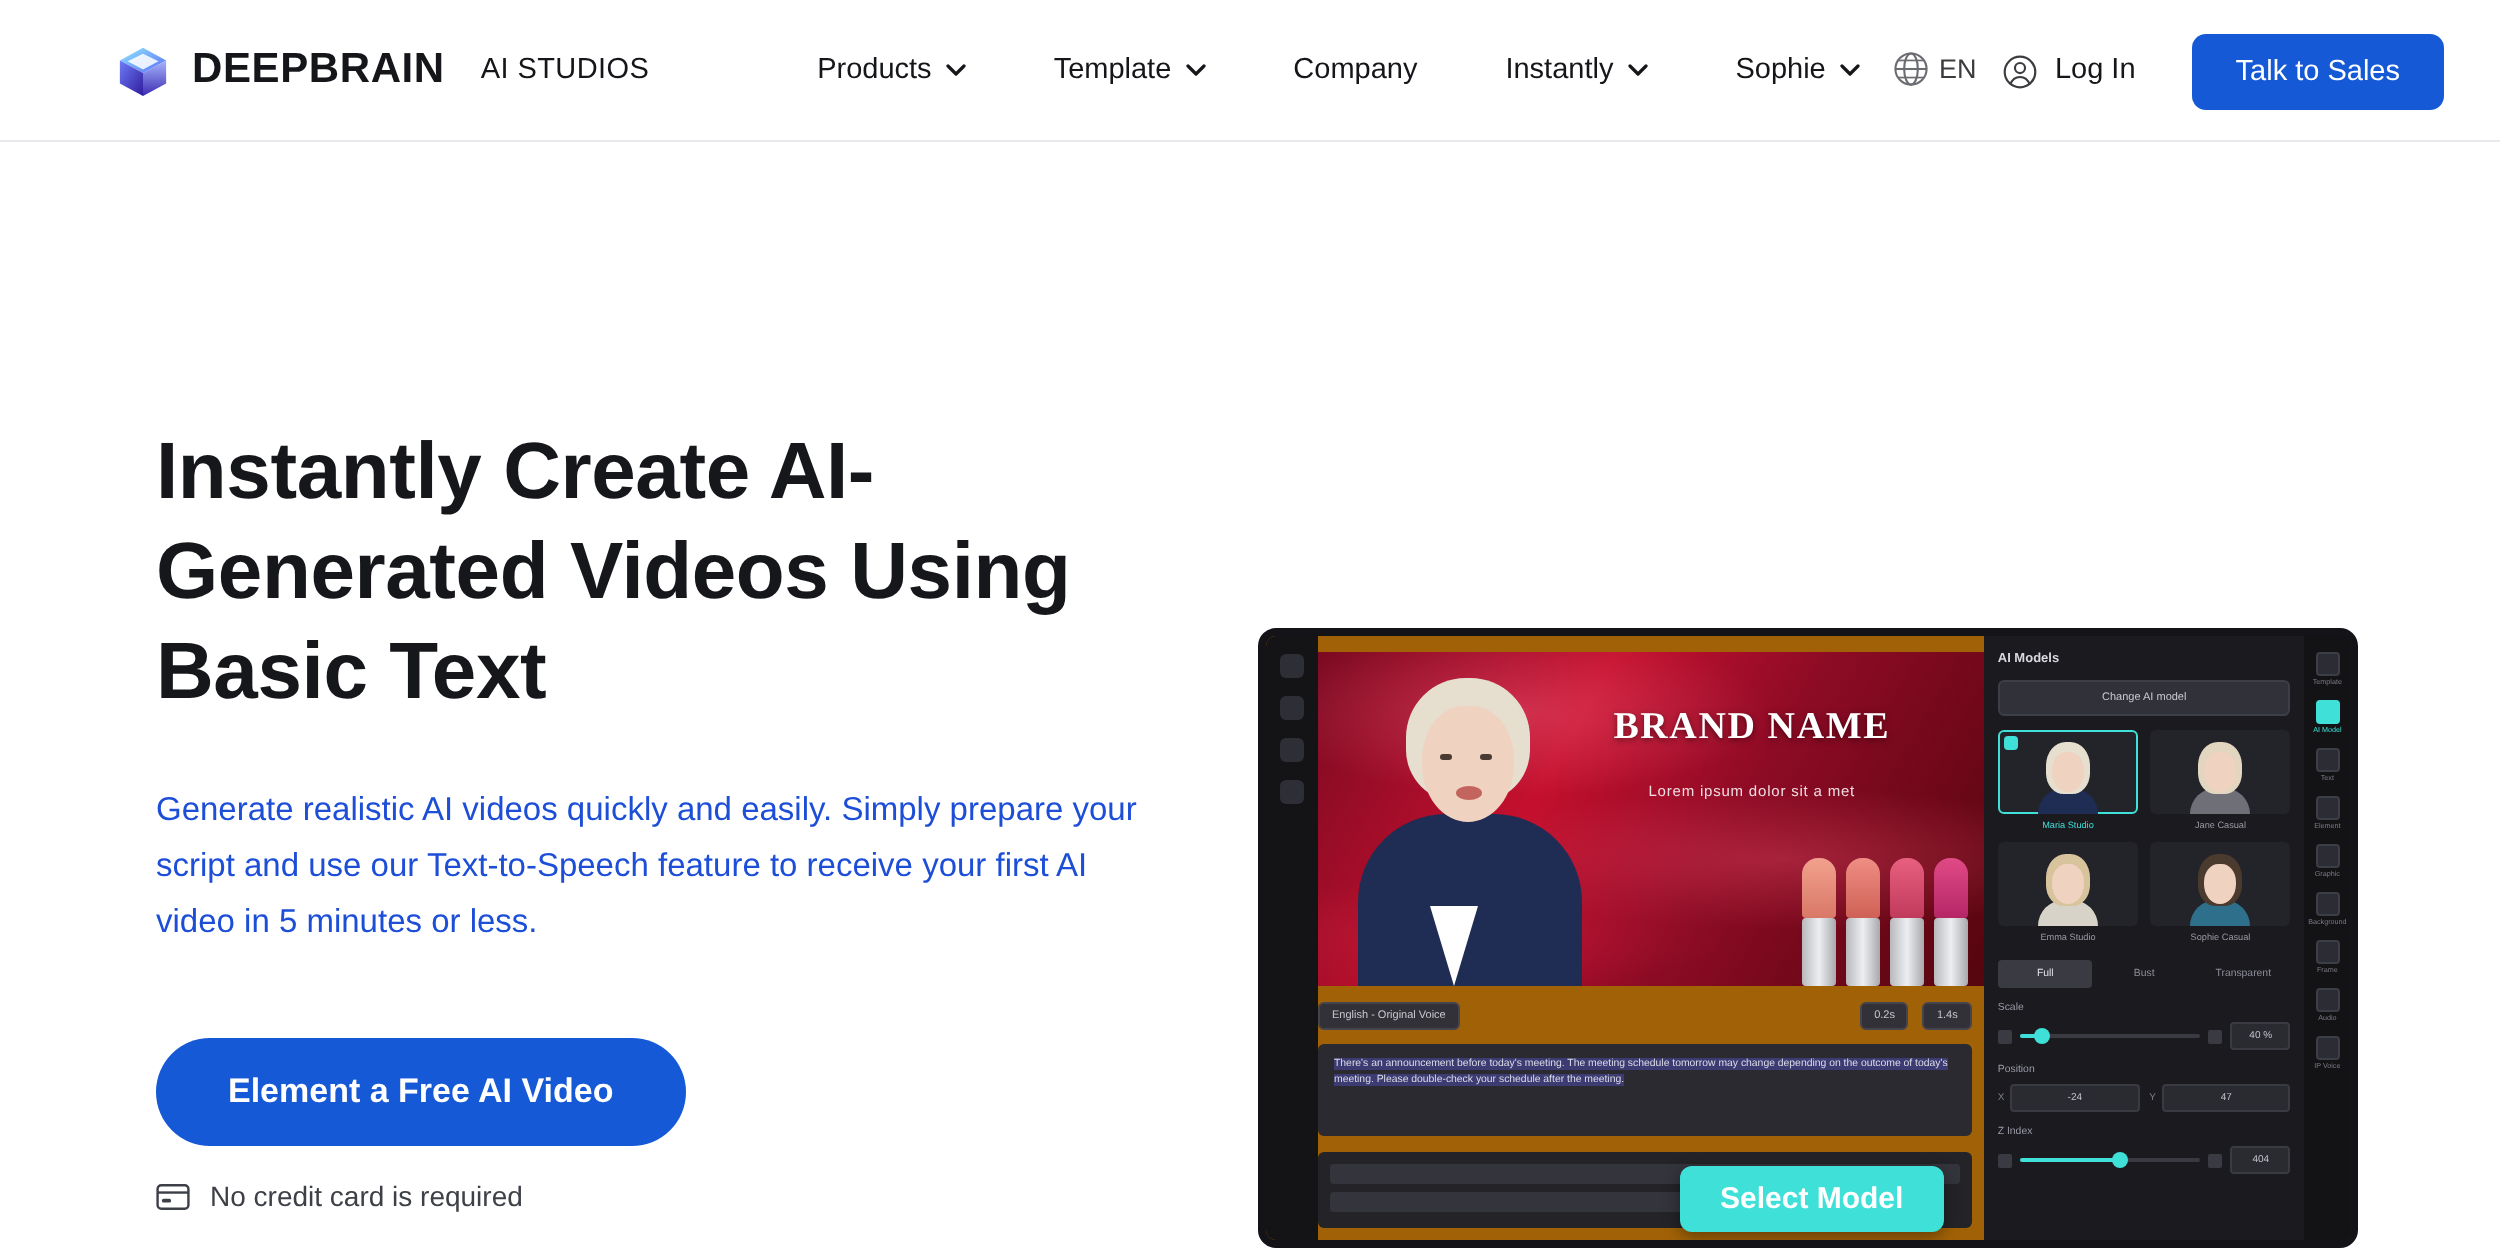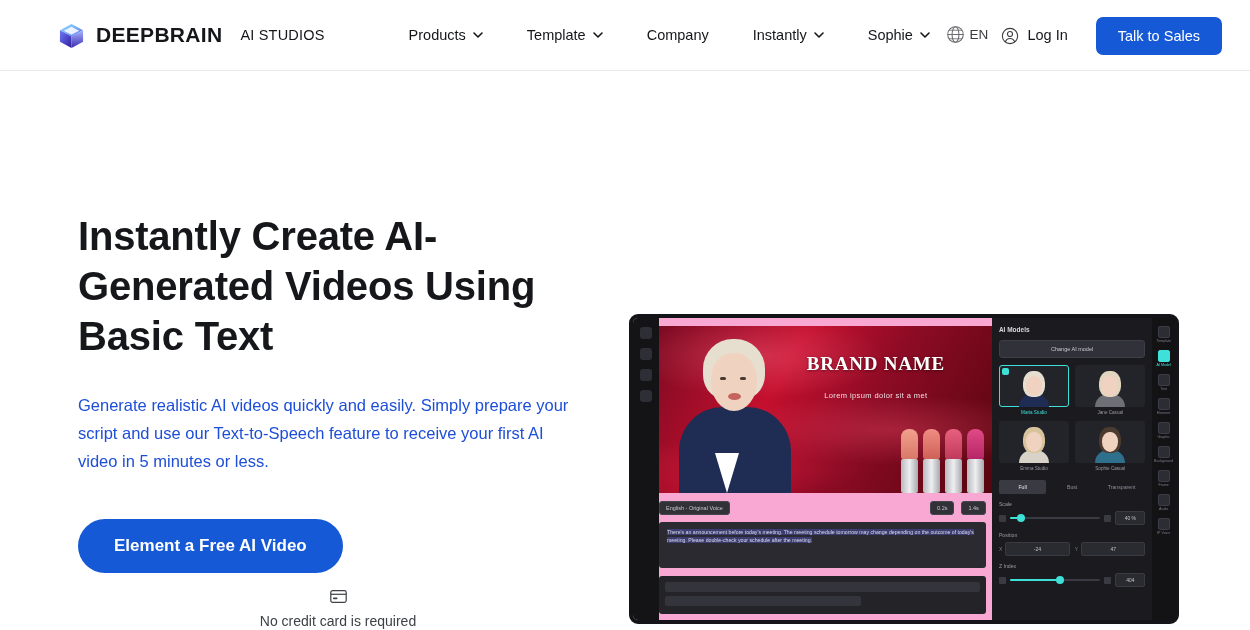--- a/index.html
+++ b/index.html
@@ -94,35 +94,35 @@
     margin-top: 44px;
     background: #1559d6; color: #ffffff;
     font-size: 17px; font-weight: 700;
     border: none; border-radius: 30px;
     padding: 17px 36px; cursor: pointer;
     font-family: "Liberation Sans", sans-serif;
   }
   .nocard {
     margin-top: 17px;
     display: flex; align-items: center; gap: 10px;
-    font-size: 14px; color: #3d4046; flex-direction: column;
+    font-size: 14px; color: #3d4046;
   }
   .card-ic { width: 17px; height: 13px; display: block; }
 
   
   .mock {
     position: absolute; left: 629px; top: 243px;
     width: 550px; height: 310px;
     background: #111114;
     border-radius: 9px;
     border: 4px solid #141418;
     overflow: hidden;
     display: flex;
   }
-  .mock-main { position: relative; width: 365px; height: 100%; background: #f9a8d4; }
+  .mock-main { position: relative; width: 365px; height: 100%; background: #a16207; }
   .stage {
     position: absolute; left: 26px; top: 8px; right: 0; height: 167px;
     background: linear-gradient(120deg,#7b0a22 0%, #c4102e 35%, #8d0b25 60%, #55050f 100%);
     overflow: hidden;
   }
   .silk {
     position: absolute; inset: 0;
     background:
       radial-gradient(ellipse 180px 60px at 30% 18%, rgba(255,110,140,.35), transparent 70%),
       radial-gradient(ellipse 240px 50px at 70% 62%, rgba(255,90,120,.30), transparent 70%),
@@ -540,14 +540,15 @@
       <div class="rail-item">
         <div class="box"></div>
         <div class="lbl">Audio</div>
       </div>
       <div class="rail-item">
         <div class="box"></div>
         <div class="lbl">IP Voice</div>
       </div>
     </div>
 
+    <button class="select-model">Select Model</button>
   </div>
 </div>
 
 </body></html>

